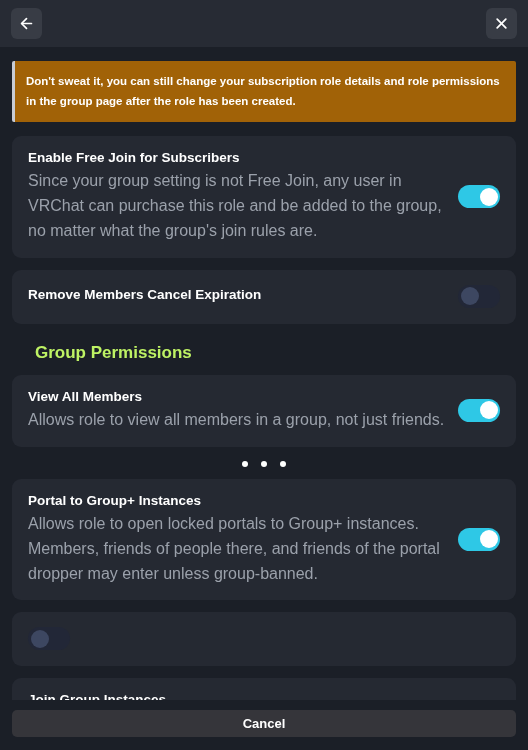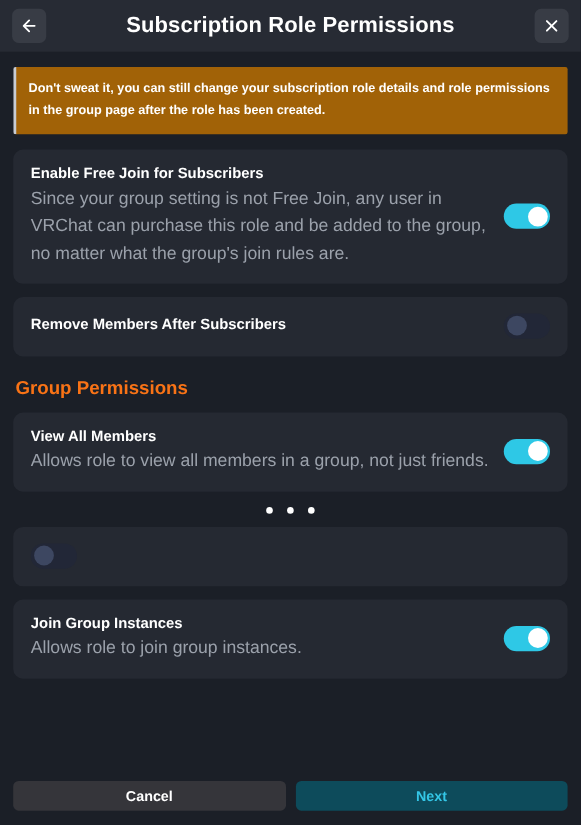--- a/index.html
+++ b/index.html
@@ -132,24 +132,25 @@
   }
   .toggle.on { background: #2ec8e6; }
   .toggle.on .knob { right: 2.5px; background: #ffffff; }
   .toggle.off { background: #222737; }
   .toggle.off .knob { left: 2.5px; background: #3d4761; }
 
   
   .section-title {
     font-size: 17px;
     font-weight: bold;
-    color: #f97316;
+    color: #bef264;
     margin-top: 19px;
     margin-bottom: 2px;
     padding-left: 2px;
+    margin-left: 21px;
   }
 
   
   .dots {
     display: flex;
     justify-content: center;
     align-items: center;
     gap: 13px;
     margin-top: 14px;
     margin-bottom: 4px;
@@ -193,21 +194,20 @@
   <div class="header">
     <div class="icon-btn back">
       <span>
         <svg width="17" height="17" viewBox="0 0 24 24" fill="none" stroke="#ffffff" stroke-width="2.4" stroke-linecap="round" stroke-linejoin="round">
           <line x1="19" y1="12" x2="6" y2="12"></line>
           <polyline points="12,5 5,12 12,19"></polyline>
         </svg>
       </span>
     </div>
 
-    <div class="header-title">Subscription Role Permissions</div>
 
     <div class="icon-btn close">
       <span>
         <svg width="13" height="13" viewBox="0 0 24 24" fill="none" stroke="#ffffff" stroke-width="3.2" stroke-linecap="round">
           <line x1="4" y1="4" x2="20" y2="20"></line>
           <line x1="20" y1="4" x2="4" y2="20"></line>
         </svg>
       </span>
     </div>
   </div>
@@ -223,21 +223,21 @@
         <div class="card-title">Enable Free Join for Subscribers</div>
         <div class="card-desc">Since your group setting is not Free Join, any user in VRChat can purchase this role and be added to the group, no matter what the group's join rules are.</div>
       </div>
       <div class="toggle on">
         <div class="knob"></div>
       </div>
     </div>
 
     <div class="card">
       <div class="card-text">
-        <div class="card-title">Remove Members After Subscribers</div>
+        <div class="card-title">Remove Members Cancel Expiration</div>
       </div>
       <div class="toggle off">
         <div class="knob"></div>
       </div>
     </div>
 
     <div class="section-title">Group Permissions</div>
 
     <div class="card">
       <div class="card-text">
@@ -248,20 +248,29 @@
         <div class="knob"></div>
       </div>
     </div>
 
     <div class="dots">
       <div class="dot"></div>
       <div class="dot"></div>
       <div class="dot"></div>
     </div>
 
+    <div class="card">
+      <div class="card-text">
+        <div class="card-title">Portal to Group+ Instances</div>
+        <div class="card-desc">Allows role to open locked portals to Group+ instances. Members, friends of people there, and friends of the portal dropper may enter unless group-banned.</div>
+      </div>
+      <div class="toggle on">
+        <div class="knob"></div>
+      </div>
+    </div>
 
     <div class="card">
       <div class="toggle off">
         <div class="knob"></div>
       </div>
     </div>
 
     <div class="card">
       <div class="card-text">
         <div class="card-title">Join Group Instances</div>
@@ -269,16 +278,15 @@
       </div>
       <div class="toggle on">
         <div class="knob"></div>
       </div>
     </div>
 
   </div>
 
   <div class="footer">
     <button class="btn cancel">Cancel</button>
-    <button class="btn next">Next</button>
   </div>
 
 </div>
 
 </body></html>

